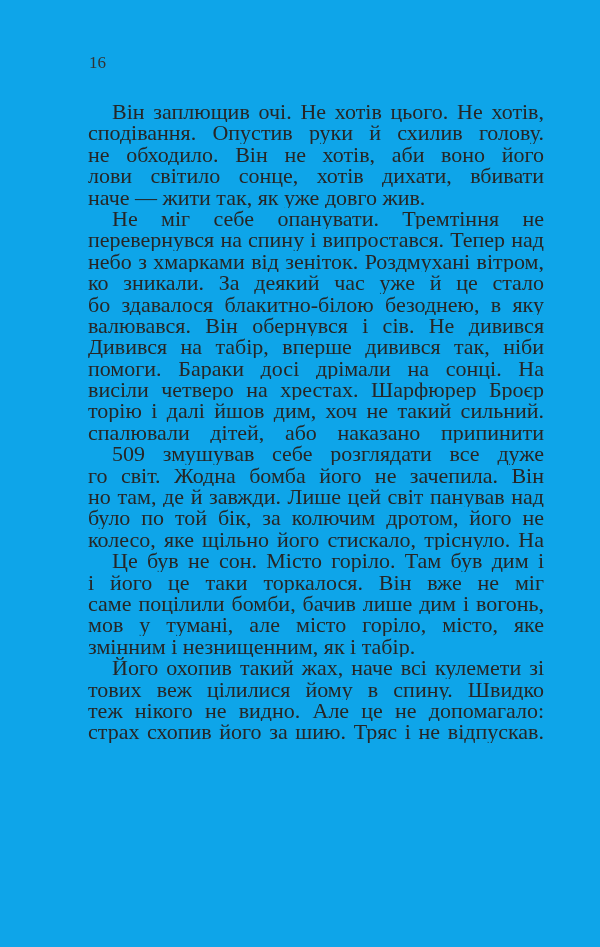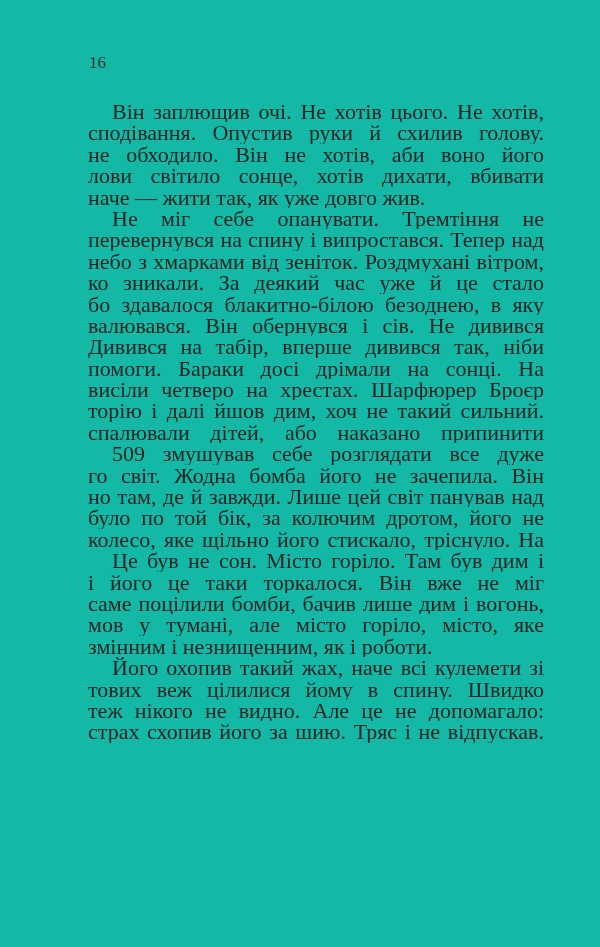--- a/index.html
+++ b/index.html
@@ -11,21 +11,21 @@
     height: 947px;
     background: #ffffff;
     position: relative;
     overflow: hidden;
     font-family: "Liberation Serif", "DejaVu Serif", serif;
     color: #262626;
   }
   .book-page {
     position: absolute;
     inset: 0;
-    background: #14b8a6;
+    background: #0ea5e9;
   }
   .page-number {
     position: absolute;
     left: 89px;
     top: 53px;
     font-size: 17px;
     line-height: 20px;
     color: #333333;
   }
   .text-block {
@@ -85,21 +85,21 @@
         <div class="line">го світ. Жодна бомба його не зачепила. Він стояв непохит-</div>
         <div class="line">но там, де й завжди. Лише цей світ панував над ним, те, що</div>
         <div class="line">було по той бік, за колючим дротом, його не стосувалося.</div>
         <div class="line">колесо, яке щільно його стискало, тріснуло. На мить йому</div>
       </div>
       <div class="paragraph">
         <div class="line first">Це був не сон. Місто горіло. Там був дим і руйнування,</div>
         <div class="line">і його це таки торкалося. Він вже не міг розрізнити, куди</div>
         <div class="line">саме поцілили бомби, бачив лише дим і вогонь, все було</div>
         <div class="line">мов у тумані, але місто горіло, місто, яке здавалося не-</div>
-        <div class="line last">змінним і незнищенним, як і роботи.</div>
+        <div class="line last">змінним і незнищенним, як і табір.</div>
       </div>
       <div class="paragraph">
         <div class="line first">Його охопив такий жах, наче всі кулемети зі всіх вар-</div>
         <div class="line">тових веж цілилися йому в спину. Швидко озирнувся. Ні-</div>
         <div class="line">теж нікого не видно. Але це не допомагало: тваринний</div>
         <div class="line">страх схопив його за шию. Тряс і не відпускав. Він не хо-</div>
       </div>
     </div>
 </div>
 

